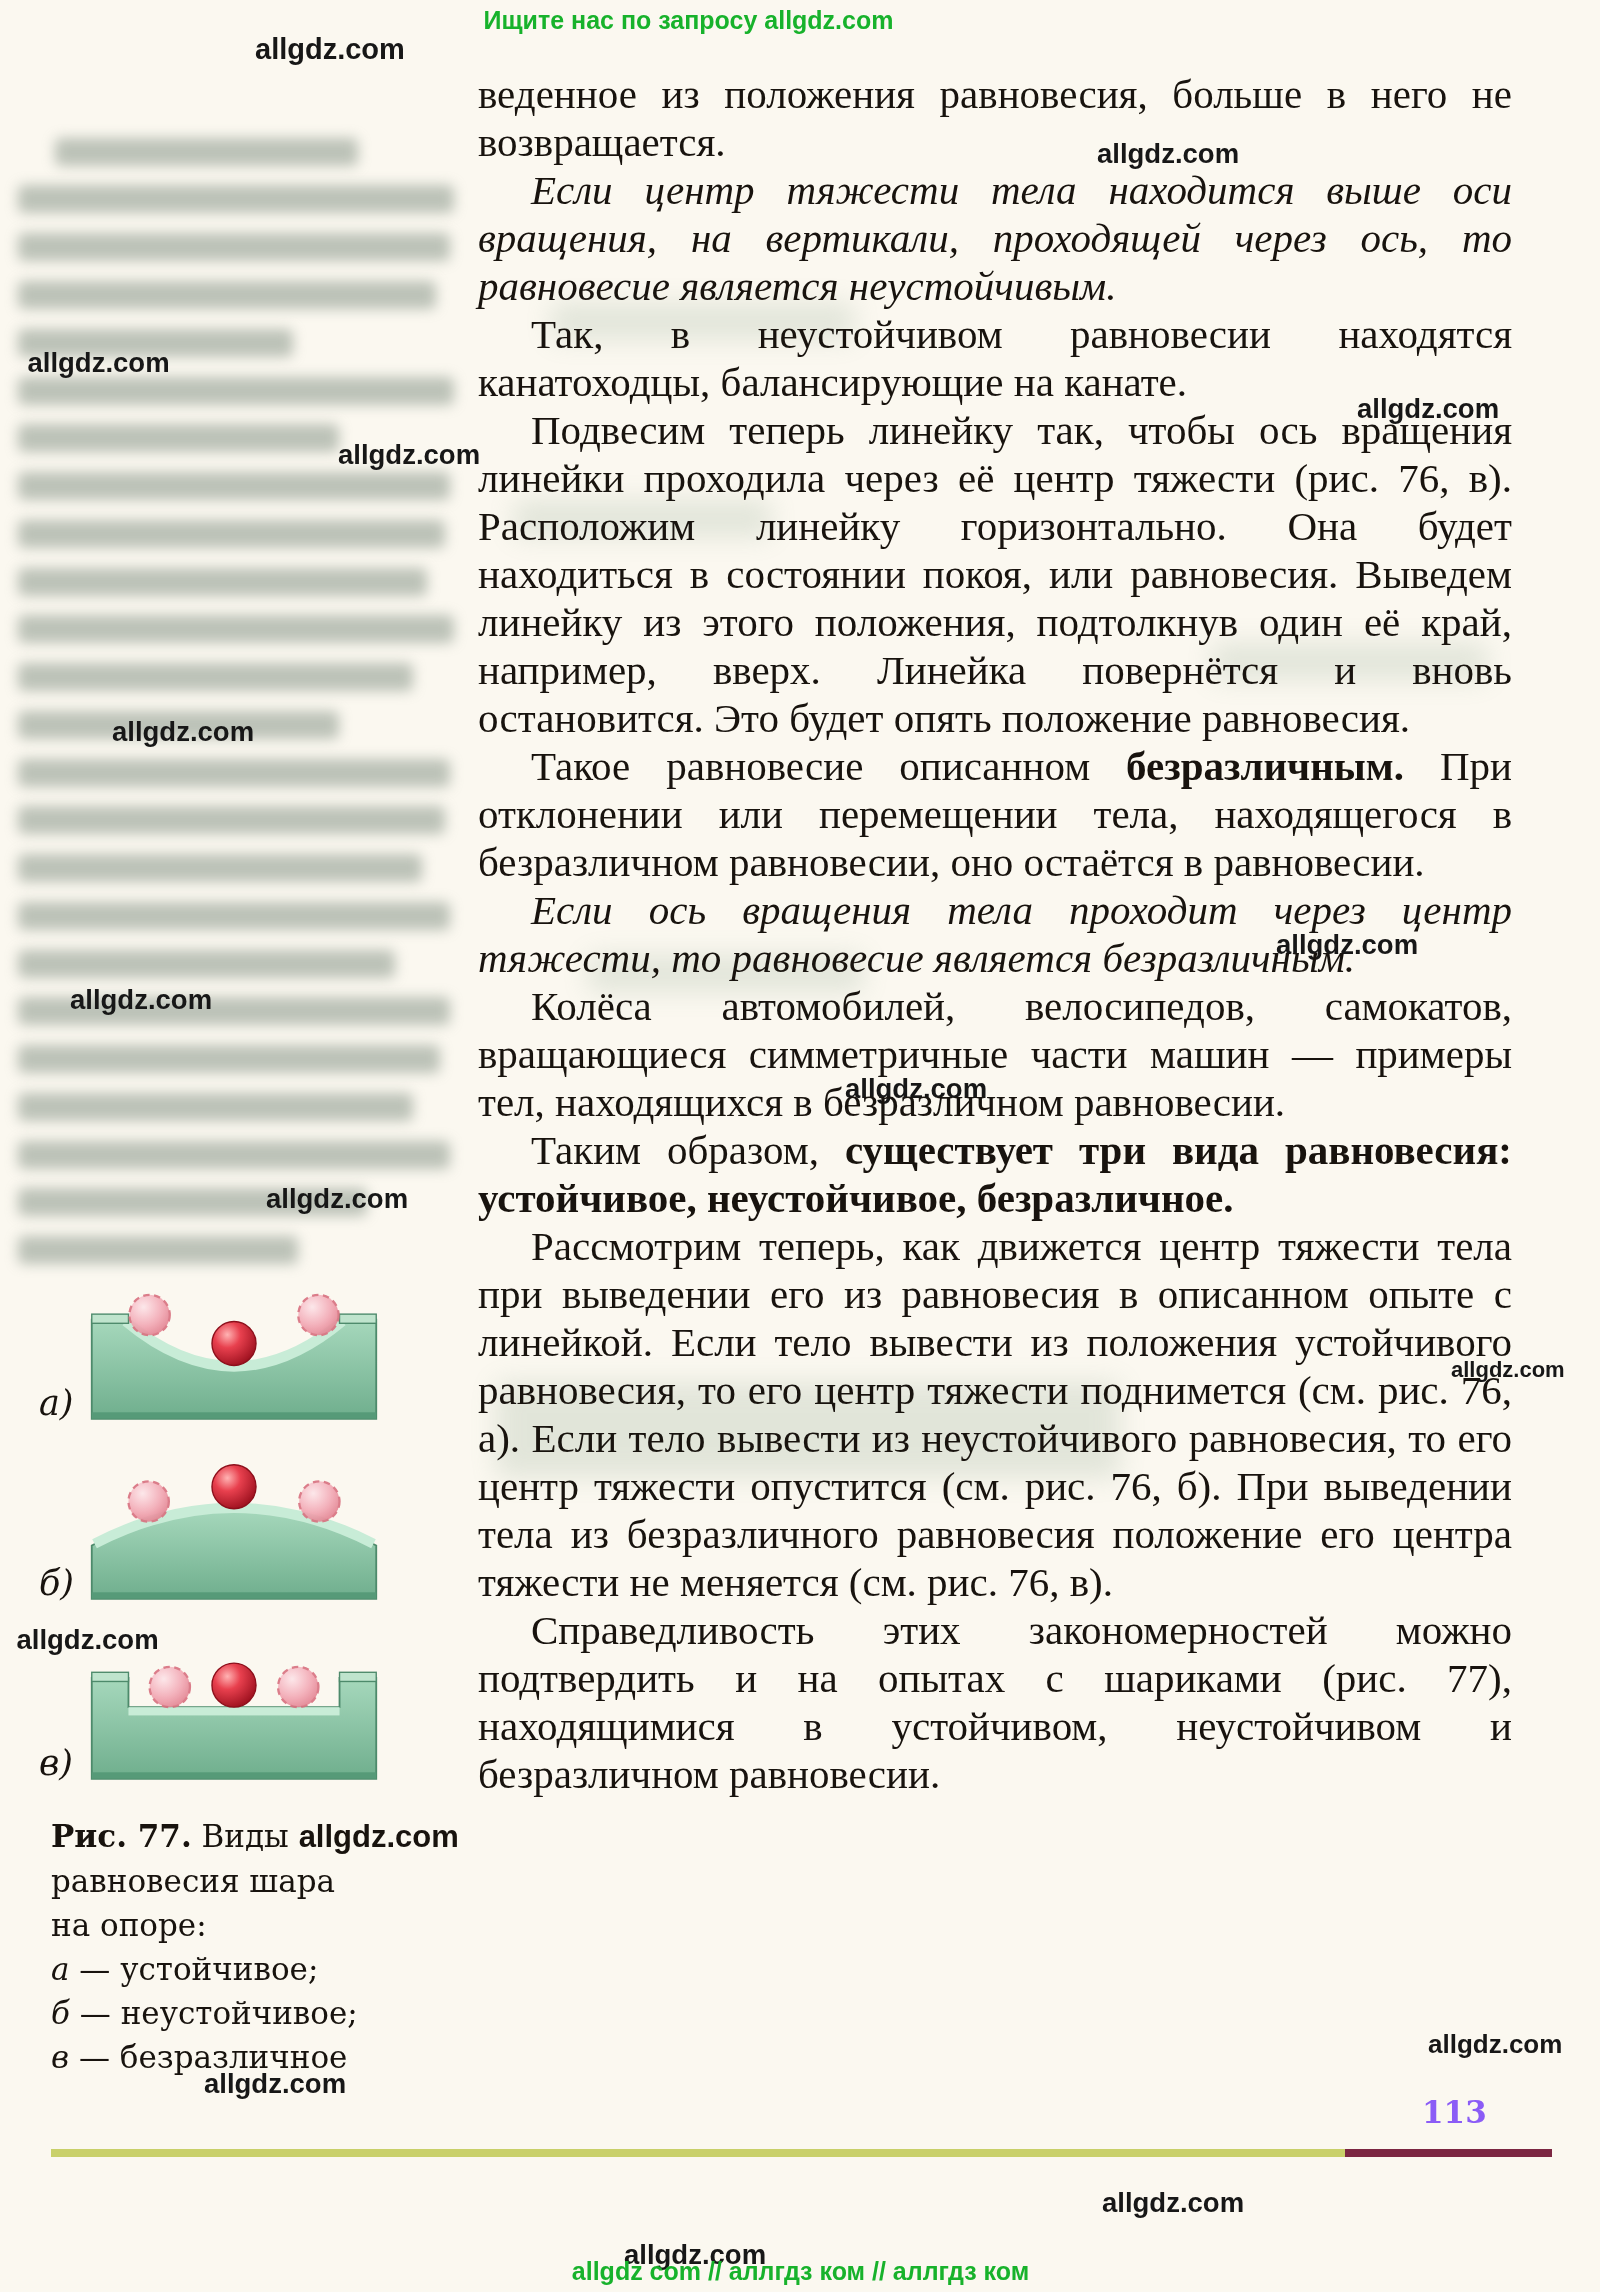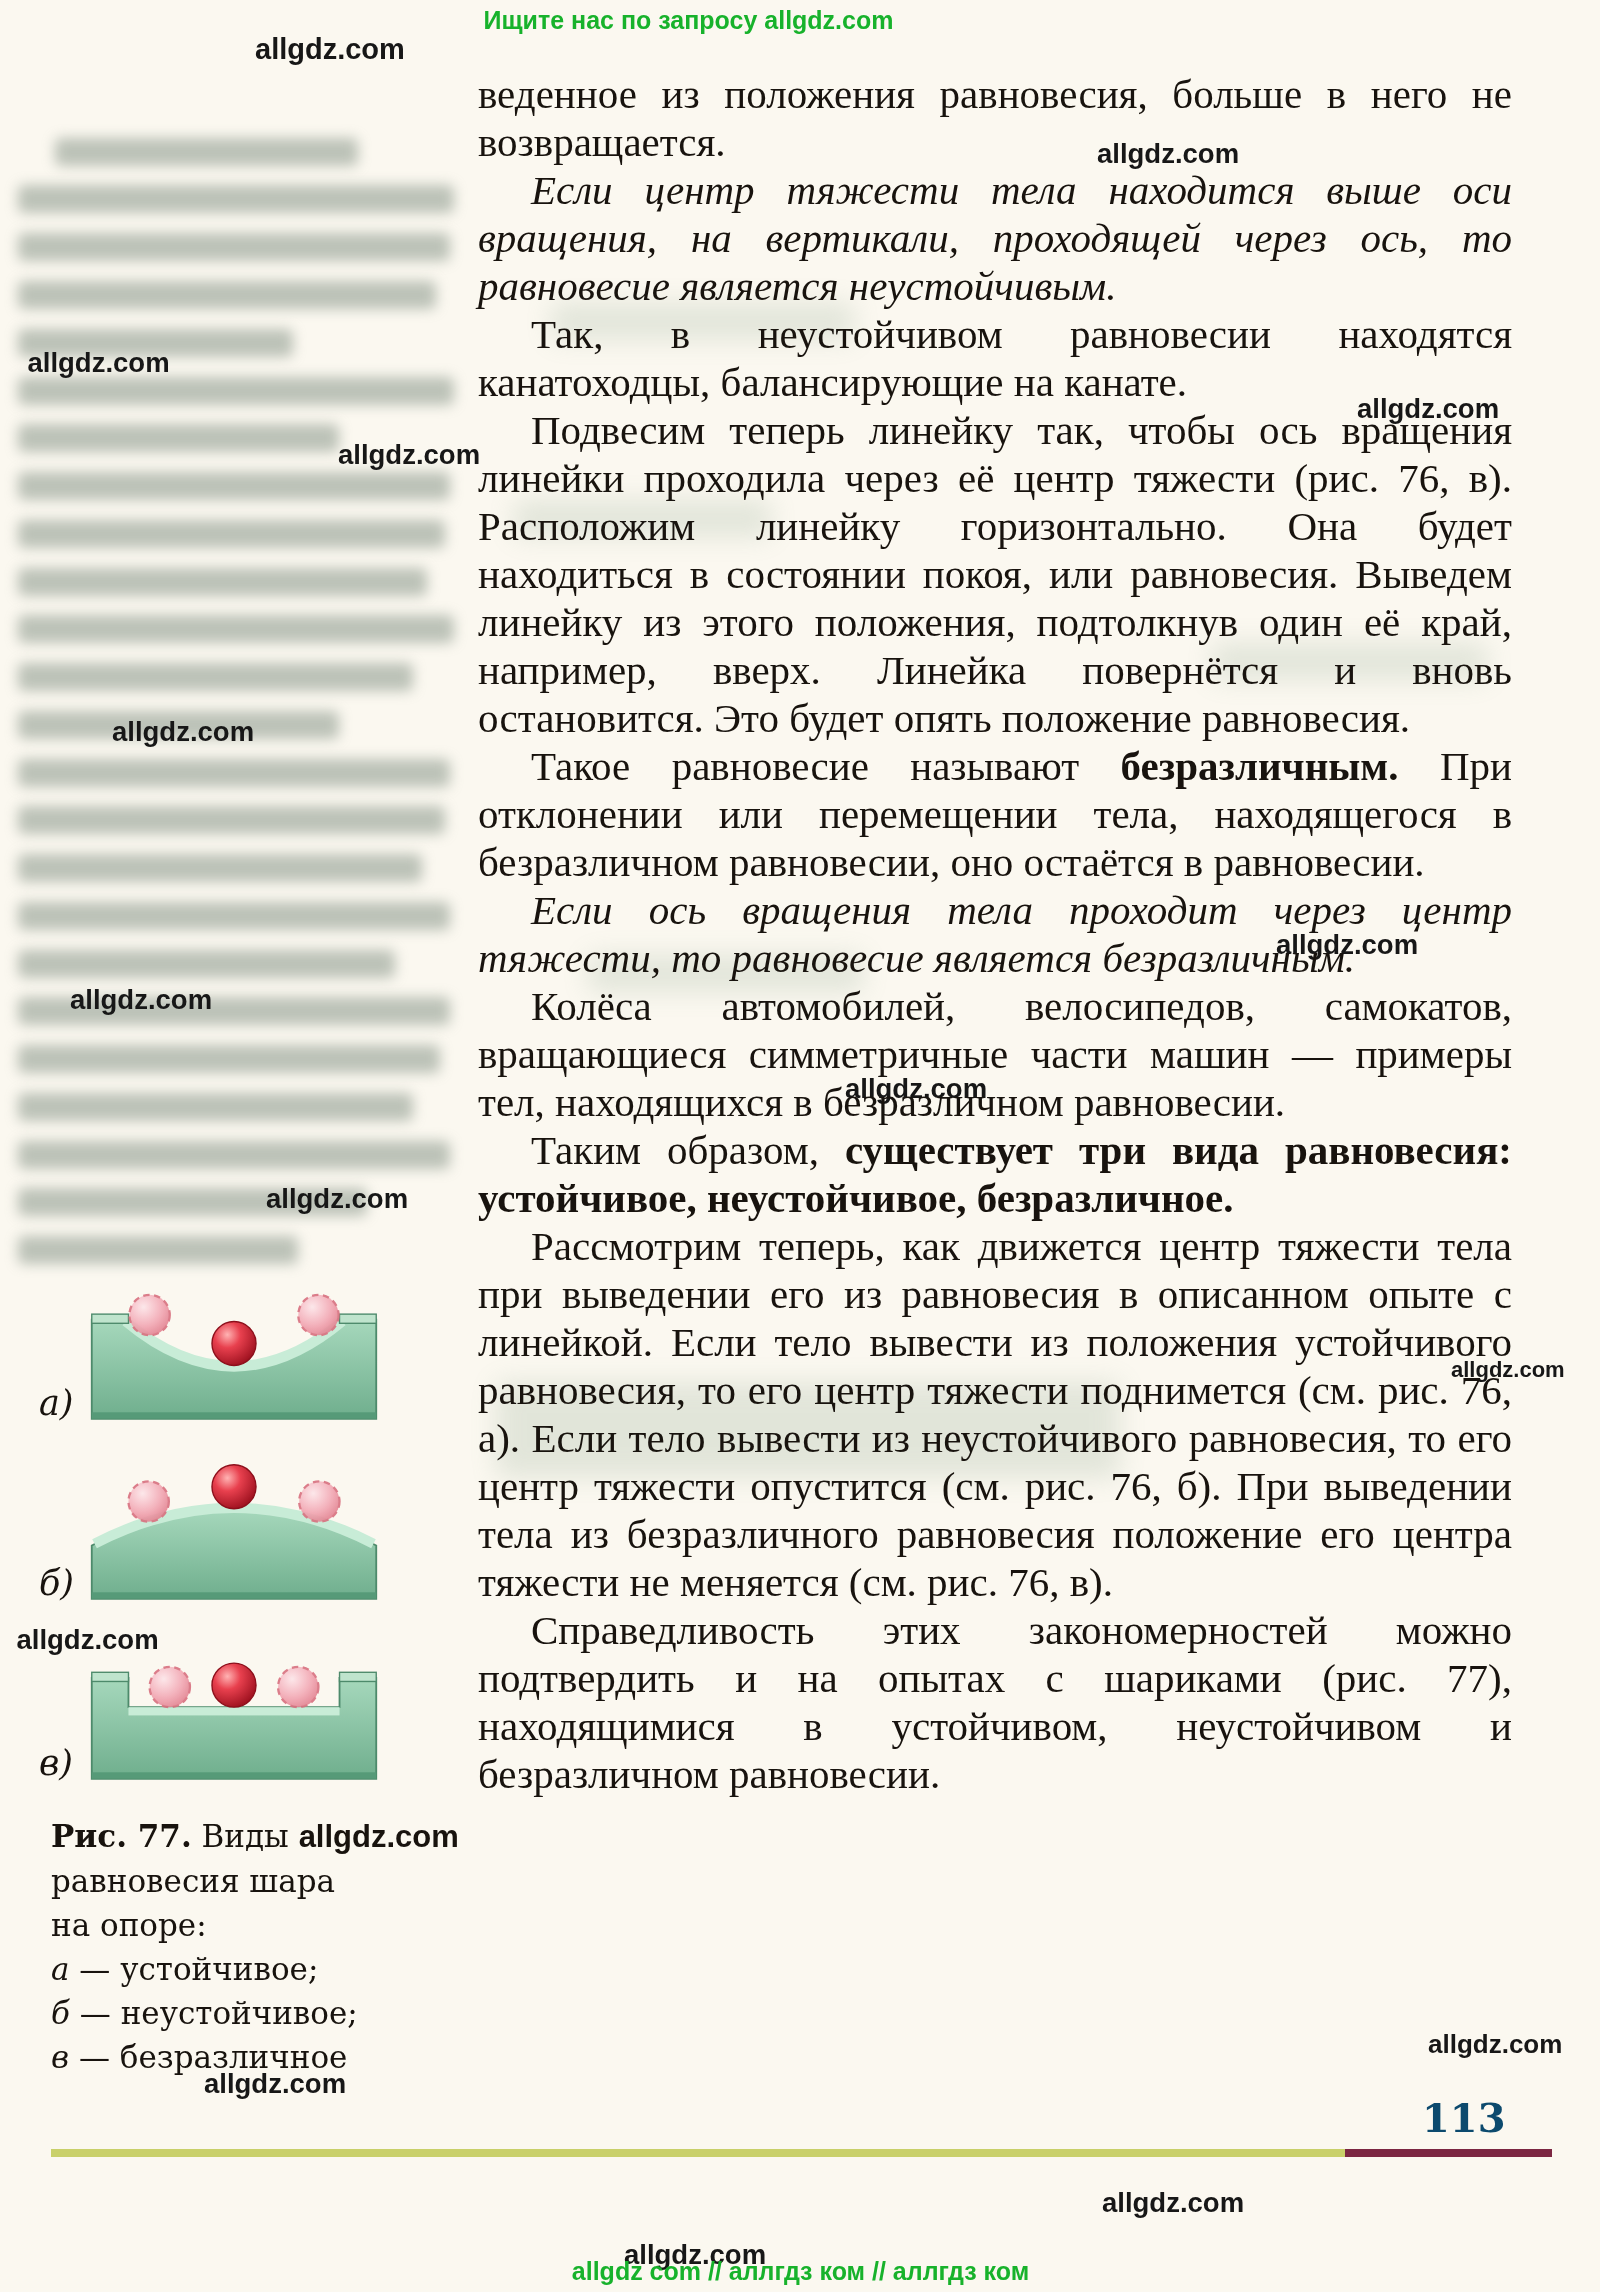--- a/index.html
+++ b/index.html
@@ -37,21 +37,21 @@
   .panel { position: relative; margin: 0 0 33px 0; width: 312px; height: 147px; }
   .panel svg { display: block; }
   .panel-label { position: absolute; left: -39px; bottom: 5.5px; font-style: italic; font-size: 35px; color: #18130e; }
   #figure-caption { position: absolute; left: 51px; top: 1814px; width: 395px; font-size: 31px; line-height: 44px; }
   .cap-line { white-space: nowrap; }
   .cap-bold { font-weight: 700; }
   .cap-italic { font-style: italic; }
   .cap-watermark { font-family: "Liberation Sans", sans-serif; font-weight: 700; }
 
   
-  .page-number { position: absolute; left: 1422px; top: 2094px; font-size: 40px; font-weight: 700; color: #0c4a6e; text-align: right; }
+  .page-number { position: absolute; left: 1422px; top: 2094px; font-size: 31px; font-weight: 700; color: #8b5cf6; text-align: right; }
   .bottom-rule { position: absolute; left: 51px; top: 2149px; width: 1501px; height: 8.3px; display: flex; }
   .rule-olive { flex: 1; background: #c9d06a; }
   .rule-maroon { width: 207px; background: #7c2742; }
 </style>
 </head>
 <body>
 
 <div class="page">
 
   <svg width="0" height="0" style="position:absolute" aria-hidden="true">
@@ -123,21 +123,21 @@
       <div class="wm" style="left: 204px; top: 2068px; font-size: 27.5px;">allgdz.com</div>
       <div class="wm" style="left: 1102px; top: 2187px; font-size: 27.5px;">allgdz.com</div>
       <div class="wm" style="left: 624px; top: 2239px; font-size: 27.5px;">allgdz.com</div>
     </div>
 
   <main class="text-column" id="body-text">
       <p class="para"><span class="">веденное из положения равновесия, больше в него не возвращается.</span></p>
       <p class="para indent"><span class="seg-italic">Если центр тяжести тела находится выше оси вращения, на вертикали, проходящей через ось, то равновесие является неустойчивым.</span></p>
       <p class="para indent"><span class="">Так, в неустойчивом равновесии находятся канатоходцы, балансирующие на канате.</span></p>
       <p class="para indent"><span class="">Подвесим теперь линейку так, чтобы ось вращения линейки проходила через её центр тяжести (рис. 76, в). Расположим линейку горизонтально. Она будет находиться в состоянии покоя, или равновесия. Выведем линейку из этого положения, подтолкнув один её край, например, вверх. Линейка повернётся и вновь остановится. Это будет опять положение равновесия.</span></p>
-      <p class="para indent"><span class="">Такое равновесие называют </span><span class="seg-bold">безразличным.</span><span class=""> При отклонении или перемещении тела, находящегося в безразличном равновесии, оно остаётся в равновесии.</span></p>
+      <p class="para indent"><span class="">Такое равновесие описанном </span><span class="seg-bold">безразличным.</span><span class=""> При отклонении или перемещении тела, находящегося в безразличном равновесии, оно остаётся в равновесии.</span></p>
       <p class="para indent"><span class="seg-italic">Если ось вращения тела проходит через центр тяжести, то равновесие является безразличным.</span></p>
       <p class="para indent"><span class="">Колёса автомобилей, велосипедов, самокатов, вращающиеся симметричные части машин — примеры тел, находящихся в безразличном равновесии.</span></p>
       <p class="para indent"><span class="">Таким образом, </span><span class="seg-bold">существует три вида равновесия: устойчивое, неустойчивое, безразличное.</span></p>
       <p class="para indent"><span class="">Рассмотрим теперь, как движется центр тяжести тела при выведении его из равновесия в описанном опыте с линейкой. Если тело вывести из положения устойчивого равновесия, то его центр тяжести поднимется (см. рис. 76, а). Если тело вывести из неустойчивого равновесия, то его центр тяжести опустится (см. рис. 76, б). При выведении тела из безразличного равновесия положение его центра тяжести не меняется (см. рис. 76, в).</span></p>
       <p class="para indent"><span class="">Справедливость этих закономерностей можно подтвердить и на опытах с шариками (рис. 77), находящимися в устойчивом, неустойчивом и безразличном равновесии.</span></p>
     </main>
 
   <aside class="figure-column">
 
     <figure class="panel">

